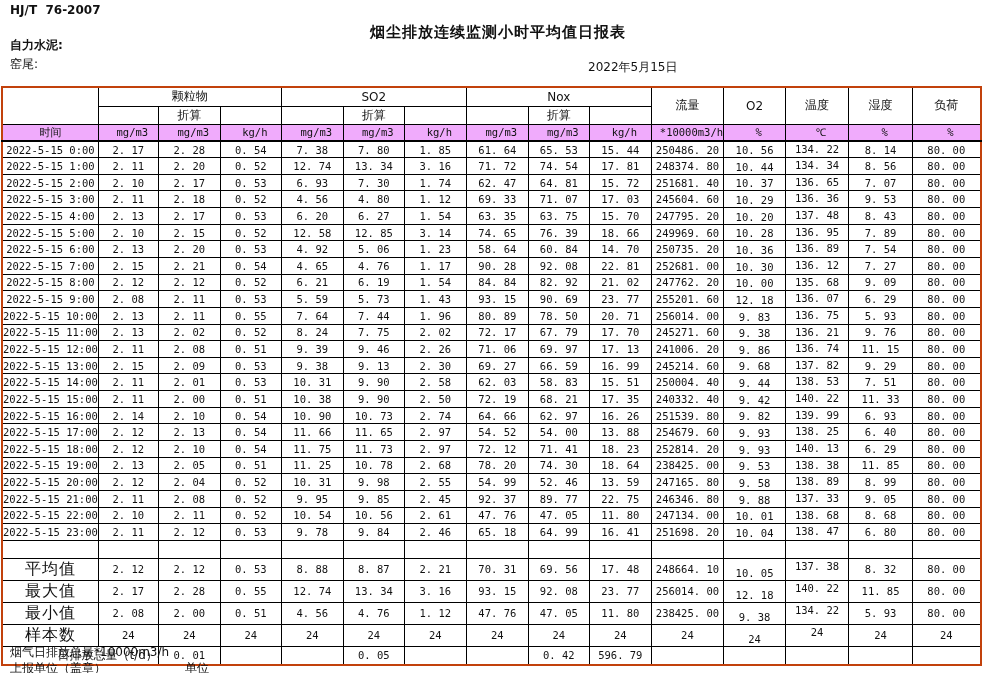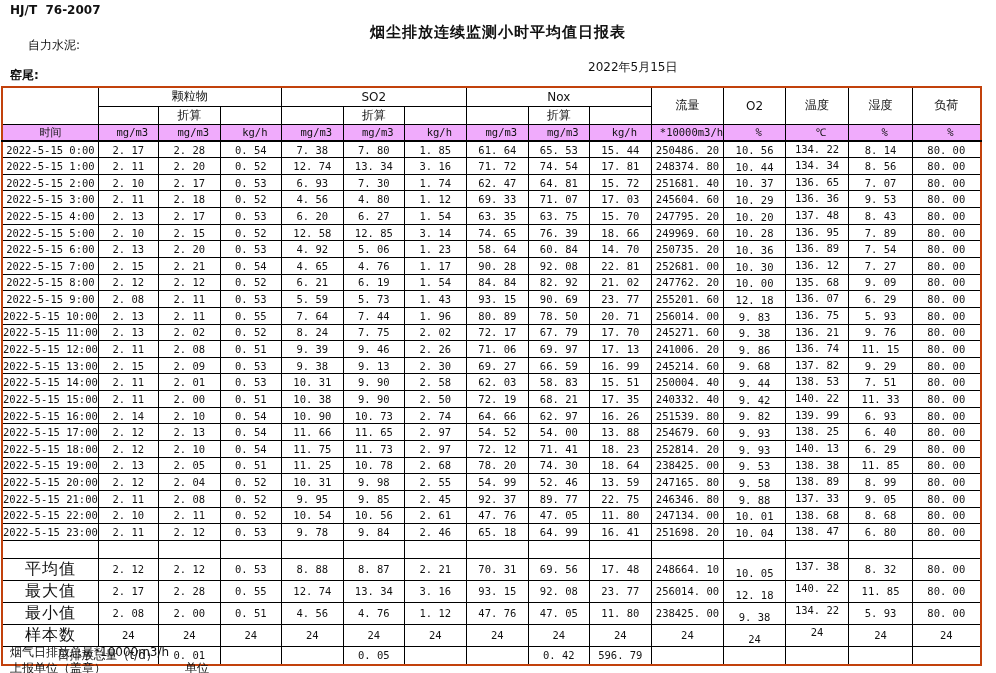--- a/index.html
+++ b/index.html
@@ -2,22 +2,22 @@
 <html><head>
 <meta charset="utf-8">
 <style>
   * { box-sizing: border-box; margin: 0; padding: 0; }
   html, body { width: 996px; height: 673px; background: #ffffff; overflow: hidden; }
   body { font-family: "DejaVu Sans", sans-serif; color: #111; position: relative; }
 
   .page-header { position: relative; height: 86px; }
   .std-no { position: absolute; left: 10px; top: 3px; font-size: 12px; font-weight: bold; white-space: pre; }
   .doc-title { position: absolute; left: 0; top: 23px; width: 100%; text-align: center; font-size: 15px; font-weight: bold; letter-spacing: 1px; }
-  .company { position: absolute; left: 28px; top: 37px; font-size: 12px; font-weight: normal; }
-  .location { position: absolute; left: 10px; top: 56px; font-size: 12px; font-weight: bold; margin-top: 11px; }
+  .company { position: absolute; left: 10px; top: 37px; font-size: 12px; font-weight: bold; }
+  .location { position: absolute; left: 10px; top: 56px; font-size: 12px; font-weight: normal; }
   .report-date { position: absolute; left: 588px; top: 59px; font-size: 12px; }
 
   table { border-collapse: collapse; table-layout: fixed; margin-left: 1px; border: 2px solid #c2410c; }
   th, td { border: 1px solid #000; text-align: center; padding: 0; overflow: hidden; white-space: nowrap; }
   thead th { font-weight: normal; font-size: 12px; }
   .hrow-a { height: 19px; }
   .hrow-b { height: 16px; }
   .hrow-c { height: 17px; }
   .hrow-c th { background: #f0abfc; border-bottom: 2px solid #000; font-size: 11px; }
   .hrow-c th.u { font-family: "DejaVu Sans Mono", monospace; font-size: 10.5px; padding-left: 8px; }

